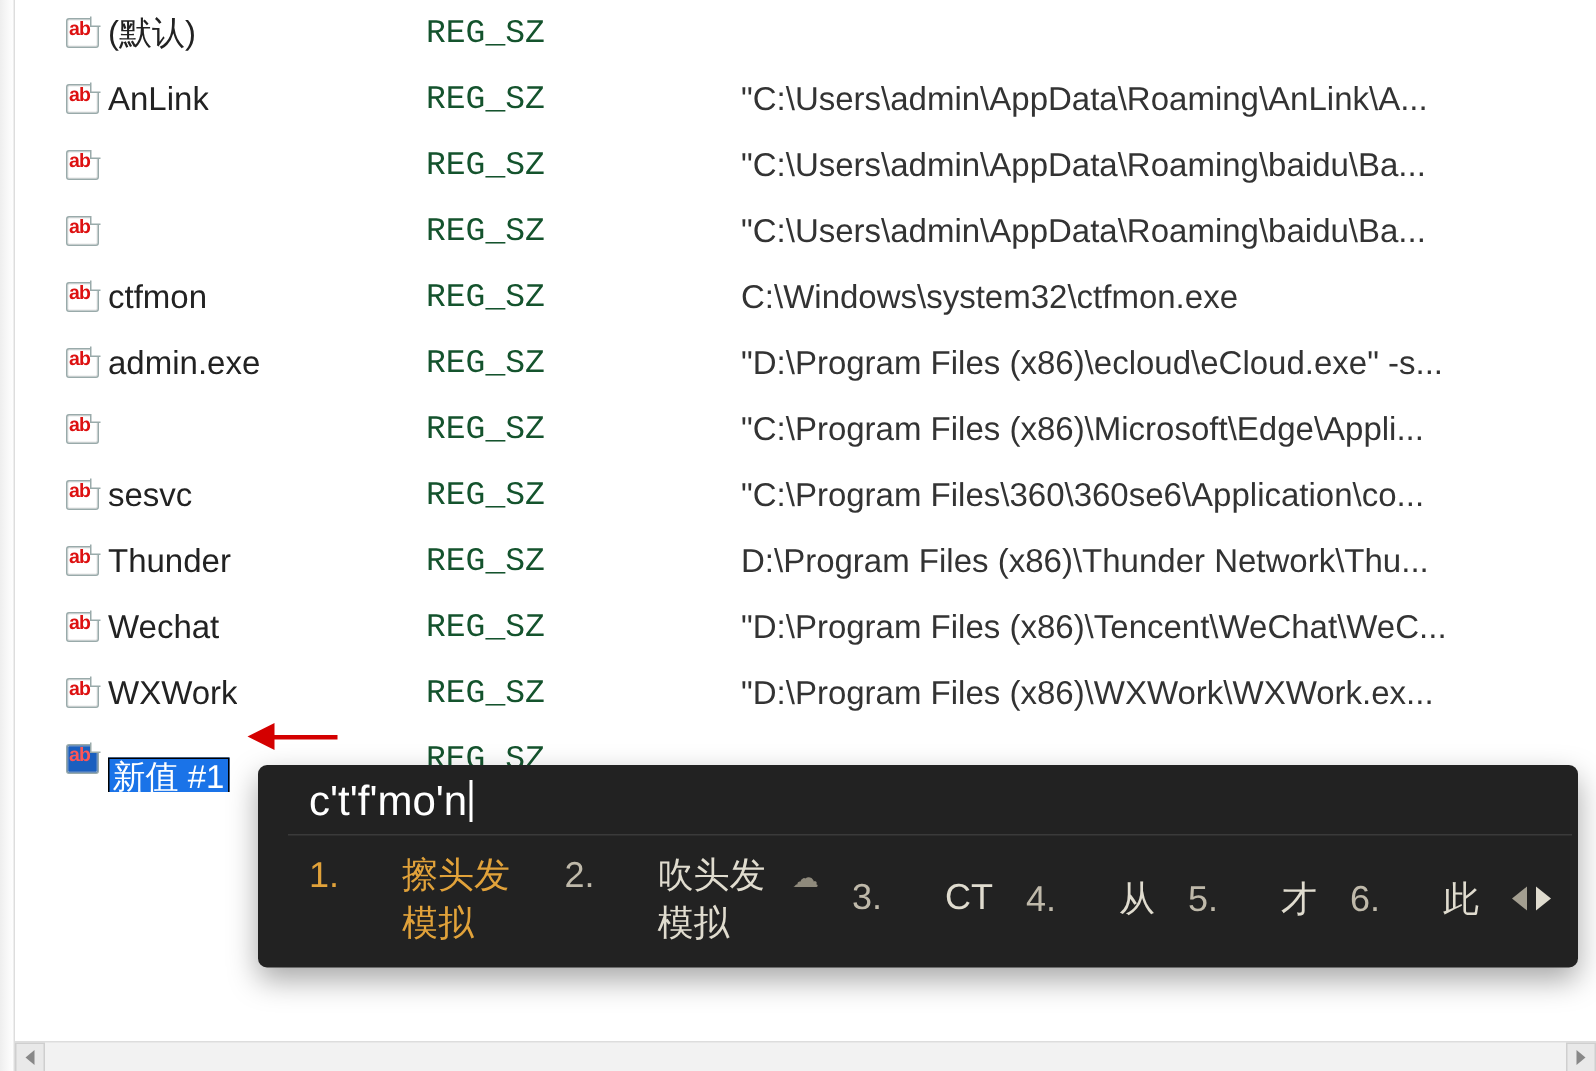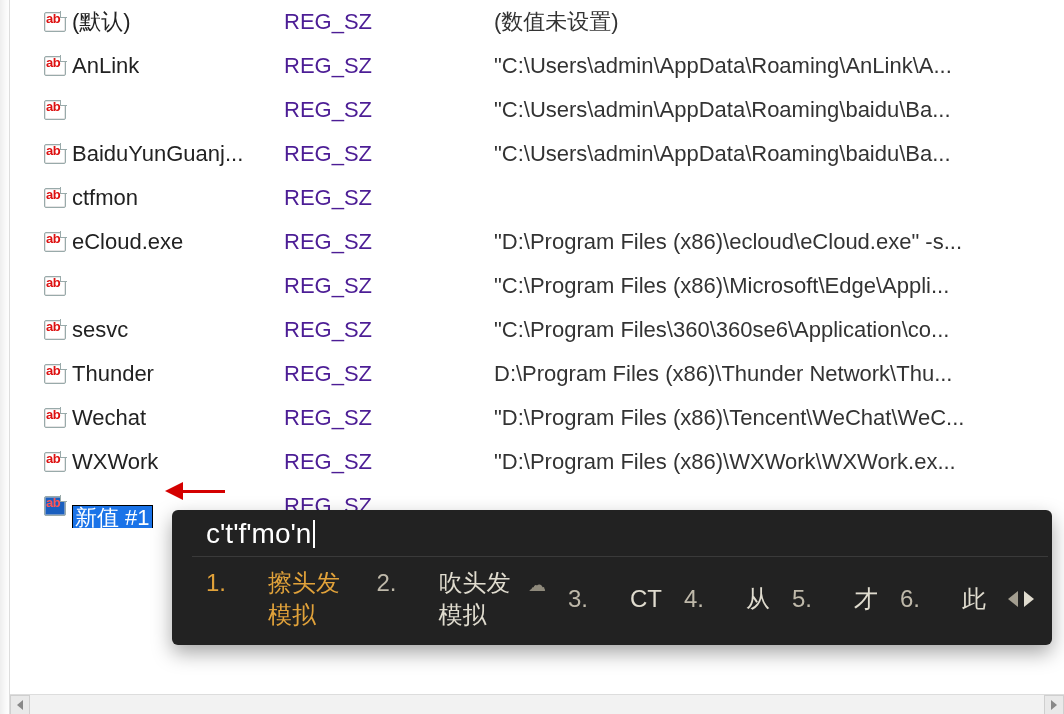--- a/index.html
+++ b/index.html
@@ -19,21 +19,21 @@
 
   .row {
     display: flex;
     align-items: center;
     height: 44px;
     padding-left: 24px;
     white-space: nowrap;
     overflow: hidden;
   }
   .col-name { width: 240px; display: flex; align-items: center; overflow: hidden; }
-  .col-type { width: 210px; color: #4c1d95; }
+  .col-type { width: 210px; color: #14532d; font-family: Liberation Mono, monospace; }
   .col-data { flex: 1; overflow: hidden; text-overflow: ellipsis; color: #333; }
 
   .reg-icon {
     width: 22px; height: 20px; margin-right: 6px;
     background: #fff;
     border: 1px solid #9aa;
     border-radius: 2px;
     position: relative; flex: none;
     box-shadow: 0 0 0 0.5px #ccc inset;
   }
@@ -117,21 +117,20 @@
 <div class="left-strip"></div>
 
 <div class="panel">
 
   <div class="row">
     <div class="col-name">
       <span class="reg-icon"></span>
       <span class="name-text">(默认)</span>
     </div>
     <div class="col-type">REG_SZ</div>
-    <div class="col-data">(数值未设置)</div>
   </div>
 
   <div class="row">
     <div class="col-name">
       <span class="reg-icon"></span>
       <span class="name-text">AnLink</span>
     </div>
     <div class="col-type">REG_SZ</div>
     <div class="col-data">"C:\Users\admin\AppData\Roaming\AnLink\A...</div>
   </div>
@@ -140,38 +139,38 @@
     <div class="col-name">
       <span class="reg-icon"></span>
     </div>
     <div class="col-type">REG_SZ</div>
     <div class="col-data">"C:\Users\admin\AppData\Roaming\baidu\Ba...</div>
   </div>
 
   <div class="row">
     <div class="col-name">
       <span class="reg-icon"></span>
-      <span class="name-text">BaiduYunGuanj...</span>
     </div>
     <div class="col-type">REG_SZ</div>
     <div class="col-data">"C:\Users\admin\AppData\Roaming\baidu\Ba...</div>
   </div>
 
   <div class="row">
     <div class="col-name">
       <span class="reg-icon"></span>
       <span class="name-text">ctfmon</span>
     </div>
     <div class="col-type">REG_SZ</div>
-  </div>
-
-  <div class="row">
-    <div class="col-name">
-      <span class="reg-icon"></span>
-      <span class="name-text">eCloud.exe</span>
+    <div class="col-data">C:\Windows\system32\ctfmon.exe</div>
+  </div>
+
+  <div class="row">
+    <div class="col-name">
+      <span class="reg-icon"></span>
+      <span class="name-text">admin.exe</span>
     </div>
     <div class="col-type">REG_SZ</div>
     <div class="col-data">"D:\Program Files (x86)\ecloud\eCloud.exe" -s...</div>
   </div>
 
   <div class="row">
     <div class="col-name">
       <span class="reg-icon"></span>
     </div>
     <div class="col-type">REG_SZ</div>

